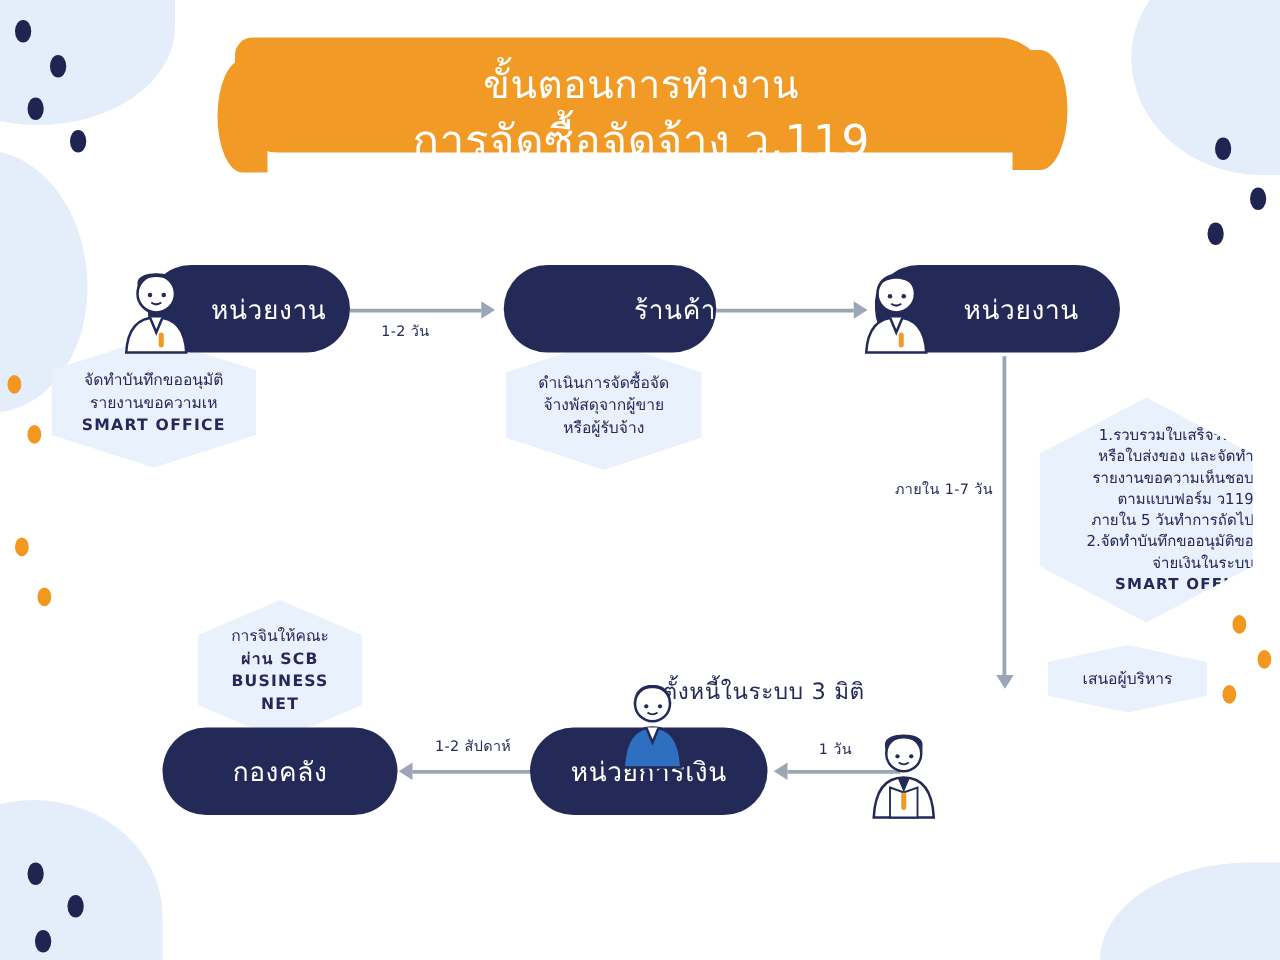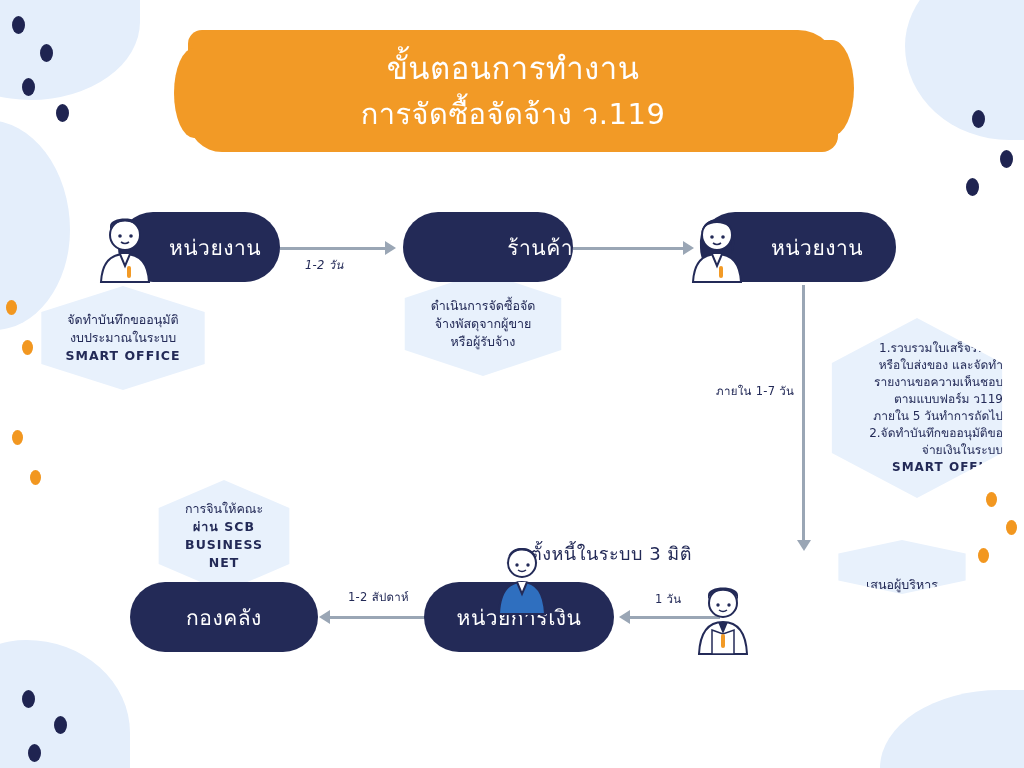--- a/index.html
+++ b/index.html
@@ -32,21 +32,21 @@
     background: #e4eefb;
     z-index: 0;
   }
 
   
   .banner {
     position: absolute;
     left: 188px;
     top: 30px;
     width: 650px;
-    height: 122px;
+    height: 92px;
     background: #f29a26;
     z-index: 2;
     border-radius: 14px 40px 16px 34px;
   }
   .banner::before {
     content: "";
     position: absolute;
     left: -14px;
     top: 18px;
     width: 40px;
@@ -70,21 +70,21 @@
     text-align: center;
     color: #ffffff;
     padding-top: 16px;
   }
   .banner-line1 {
     font-size: 31px;
     line-height: 44px;
     letter-spacing: 0.5px;
   }
   .banner-line2 {
-    font-size: 29px;
+    font-size: 35px;
     line-height: 48px;
     letter-spacing: 0.5px;
   }
 
   
   .node {
     position: absolute;
     background: #232a57;
     color: #ffffff;
     border-radius: 80px;
@@ -203,41 +203,41 @@
 
   <div class="banner">
     <div class="banner-inner">
       <div class="banner-line1">ขั้นตอนการทำงาน</div>
       <div class="banner-line2">การจัดซื้อจัดจ้าง ว.119</div>
     </div>
   </div>
 
   <div class="arrow arrow-h" style="left:280px; top:247px; width:105px;"></div>
   <div class="arrowhead ah-right" style="left:385px; top:241px;"></div>
-  <div class="edge-label" style="left:305px; top:256px;font-style:italic;">1-2 วัน</div>
+  <div class="edge-label" style="left:305px; top:256px;">1-2 วัน</div>
 
   <div class="arrow arrow-h" style="left:573px; top:247px; width:110px;"></div>
   <div class="arrowhead ah-right" style="left:683px; top:241px;"></div>
 
   <div class="arrow arrow-v" style="left:802px; top:285px; height:255px;"></div>
   <div class="arrowhead ah-down" style="left:797px; top:540px;"></div>
   <div class="edge-label" style="left:716px; top:382px;">ภายใน 1-7 วัน</div>
 
   <div class="arrow arrow-h" style="left:630px; top:616px; width:90px;"></div>
   <div class="arrowhead ah-left" style="left:619px; top:610px;"></div>
   <div class="edge-label" style="left:655px; top:590px;">1 วัน</div>
 
   <div class="arrow arrow-h" style="left:330px; top:616px; width:95px;"></div>
   <div class="arrowhead ah-left" style="left:319px; top:610px;"></div>
   <div class="edge-label" style="left:348px; top:588px;">1-2 สัปดาห์</div>
 
-  <div class="hexcap" style="left:28px; top:286px; width:190px; height:104px;justify-content:center;">
+  <div class="hexcap" style="left:28px; top:270px; width:190px; height:104px;justify-content:center;">
     <div>
       <div>จัดทำบันทึกขออนุมัติ</div>
-      <div>งบประมาณในระบบ</div>
+      <div>รายงานขอความเห</div>
       <div class="bold">SMART OFFICE</div>
     </div>
   </div>
 
   <div class="hexcap" style="left:392px; top:272px; width:182px; height:104px;">
     <div>
       <div>ดำเนินการจัดซื้อจัด</div>
       <div>จ้างพัสดุจากผู้ขาย</div>
       <div>หรือผู้รับจ้าง</div>
     </div>
@@ -264,21 +264,21 @@
 
   <div class="hexcap" style="left:148px; top:480px; width:152px; height:112px;">
     <div>
       <div>การจินให้คณะ</div>
       <div class="bold">ผ่าน SCB</div>
       <div class="bold">BUSINESS</div>
       <div class="bold">NET</div>
     </div>
   </div>
 
-  <div class="hexcap" style="left:828px; top:540px; width:148px; height:54px;align-items:flex-end;">
+  <div class="hexcap" style="left:828px; top:516px; width:148px; height:54px;">
     <div>เสนอผู้บริหาร</div>
   </div>
 
   <div class="cap" style="left:530px; top:545px; font-size:18px; letter-spacing:0.5px;">
     <span>ตั้งหนี้ในระบบ 3 มิติ</span>
   </div>
 
   <div class="node" style="left:118px; top:212px; width:162px; height:70px;">
     <span style="padding-left:32px;">หน่วยงาน</span>
   </div>

